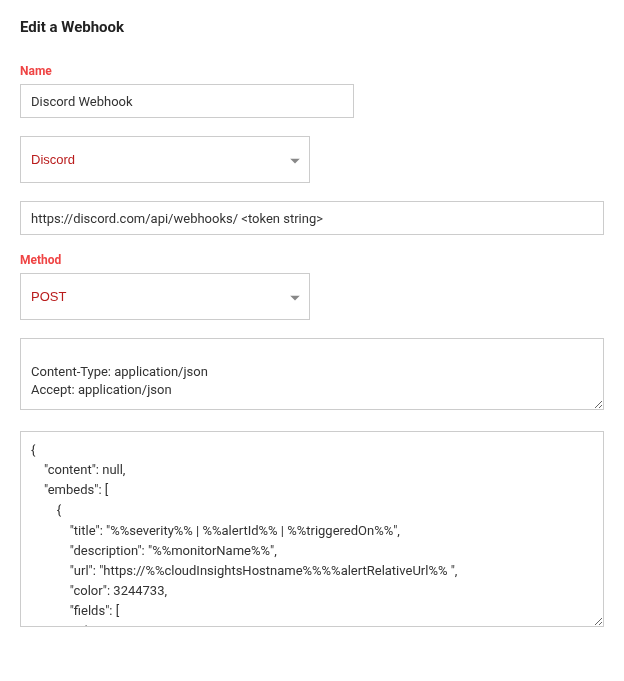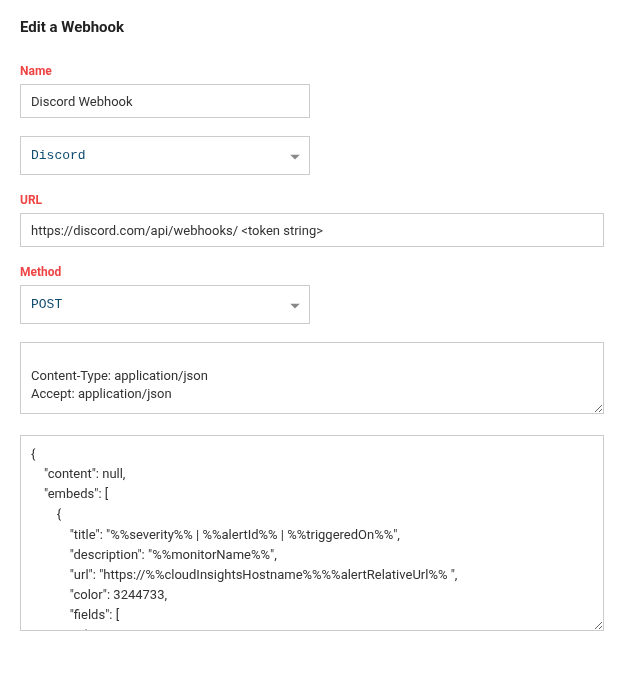--- a/index.html
+++ b/index.html
@@ -25,44 +25,44 @@
       margin-bottom: 18px;
     }
     .field-label {
       font-size: 12px;
       font-weight: 700;
       color: #ef4444;
       margin-bottom: 6px;
       display: block;
     }
     .text-input {
-      width: 290px;
+      width: 334px;
       height: 34px;
       border: 1px solid #ccc;
       padding: 6px 10px;
       font-size: 13px;
       font-family: inherit;
       color: #333;
       outline: none;
     }
     .text-input.wide {
       width: 100%;
     }
     .select-wrapper {
       position: relative;
       width: 290px;
     }
     .select-input {
       width: 100%;
-      height: 39px;
+      height: 47px;
       border: 1px solid #ccc;
       padding: 6px 30px 6px 10px;
       font-size: 13px;
-      font-family: Liberation Mono, monospace;
-      color: #0c4a6e;
+      font-family: Liberation Sans, sans-serif;
+      color: #b91c1c;
       background: #fff;
       appearance: none;
       -webkit-appearance: none;
       -moz-appearance: none;
       outline: none;
       cursor: pointer;
     }
     .select-caret {
       position: absolute;
       right: 10px;
@@ -124,21 +124,20 @@
     </select>
     <span class="select-caret">
       <svg width="10" height="6" viewBox="0 0 10 6">
           <path d="M0 0 L5 5 L10 0 Z" fill="#888"></path>
         </svg>
     </span>
   </div>
 </div>
 
 <div class="field-group">
-  <label class="field-label">URL</label>
   <input type="text" class="text-input wide" value="https://discord.com/api/webhooks/ &lt;token string&gt;" style="">
 </div>
 
 <div class="field-group">
   <label class="field-label">Method</label>
   <div class="select-wrapper">
     <select class="select-input">
       <option>POST</option>
     </select>
     <span class="select-caret">

